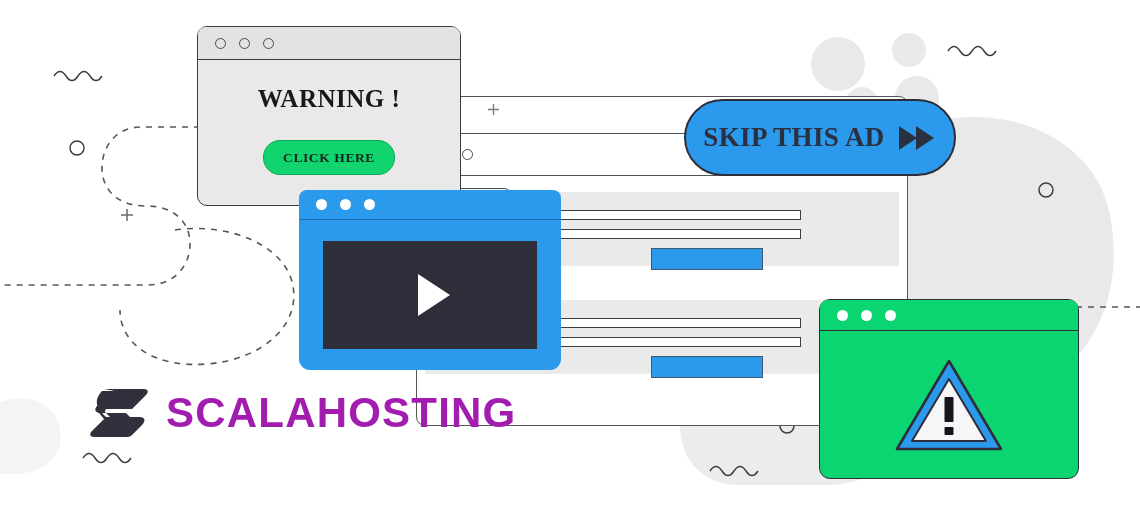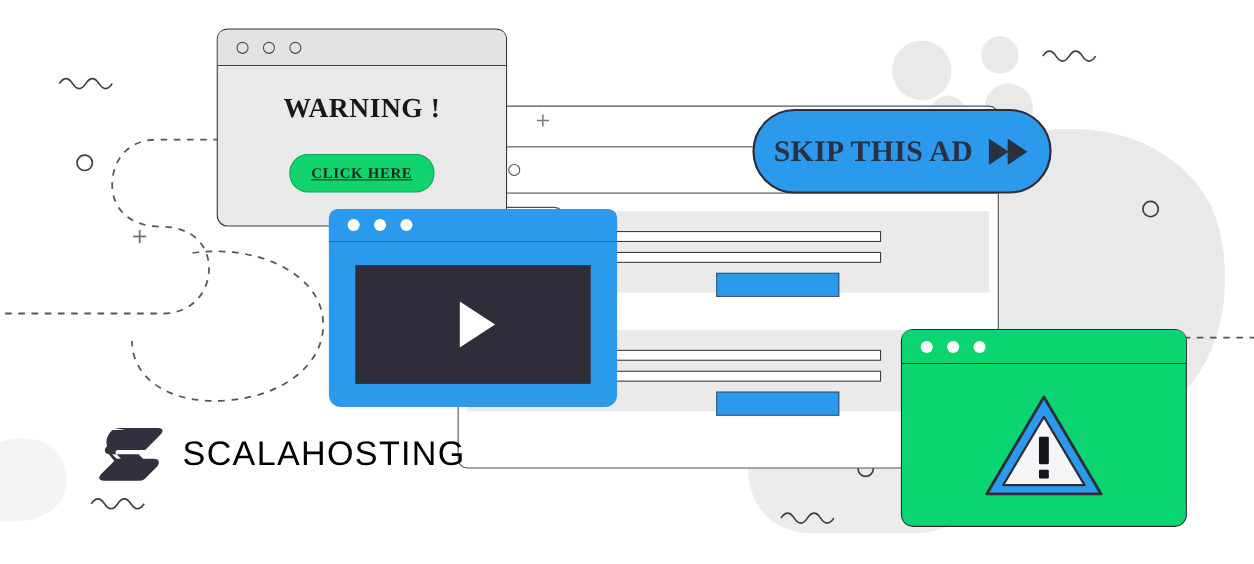--- a/index.html
+++ b/index.html
@@ -92,21 +92,20 @@
     border: 1.4px solid #0ba855;
     display: flex;
     align-items: center;
     justify-content: center;
     font-family: "Liberation Serif", serif;
     font-weight: bold;
     font-size: 13.5px;
     letter-spacing: 0.6px;
     color: #14261c;
     cursor: pointer;
-    text-decoration: underline;
   }
 
   
   #page-window {
     left: 416px;
     top: 96px;
     width: 492px;
     height: 330px;
     background: #ffffff;
     border: 1.2px solid #53535c;
@@ -267,24 +266,24 @@
   #logo {
     position: absolute;
     left: 88px;
     top: 387px;
     display: flex;
     align-items: center;
     gap: 16px;
   }
   #logo-text {
     font-family: "Liberation Sans", sans-serif;
-    font-size: 31px;
+    font-size: 42px;
     letter-spacing: 1.2px;
-    color: #000000;
-    font-weight: 400;
+    color: #a21caf;
+    font-weight: 700;
   }
 </style>
 </head>
 <body>
 
 <div id="stage">
 
   <svg id="deco-svg" viewBox="0 0 1140 513">
 
     <path d="M955 118 C1030 110 1098 150 1110 215 C1124 288 1098 355 1040 385 C985 413 905 418 862 385 C818 352 805 290 812 232 C820 168 885 126 955 118 Z" fill="#e9e9e9"></path>

